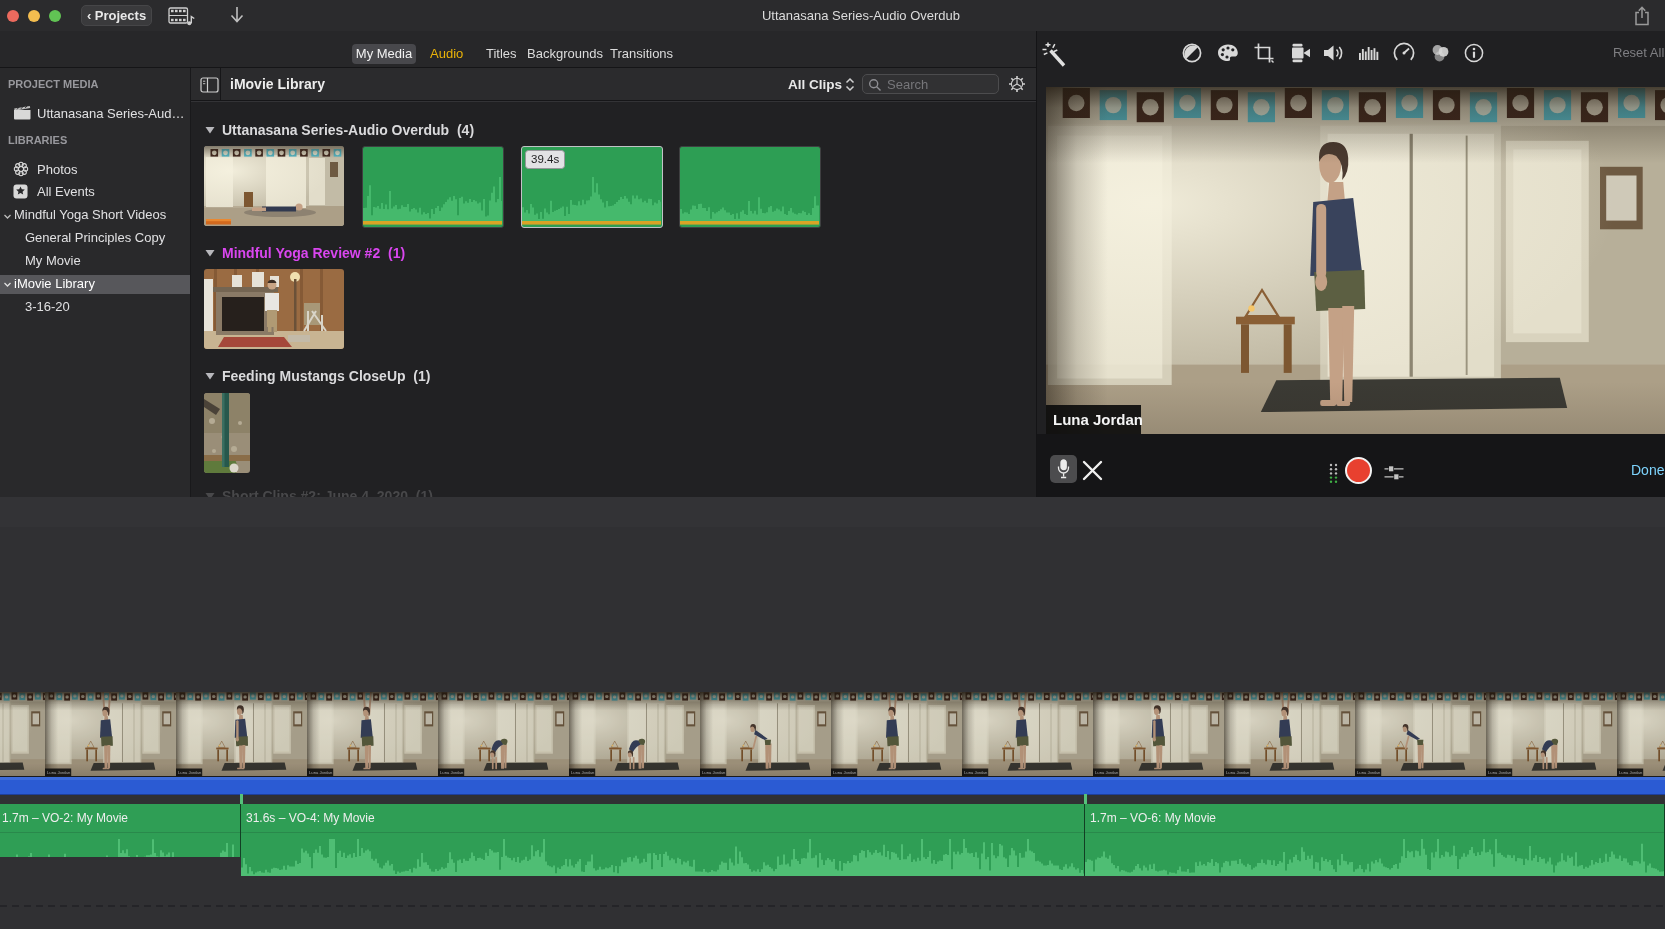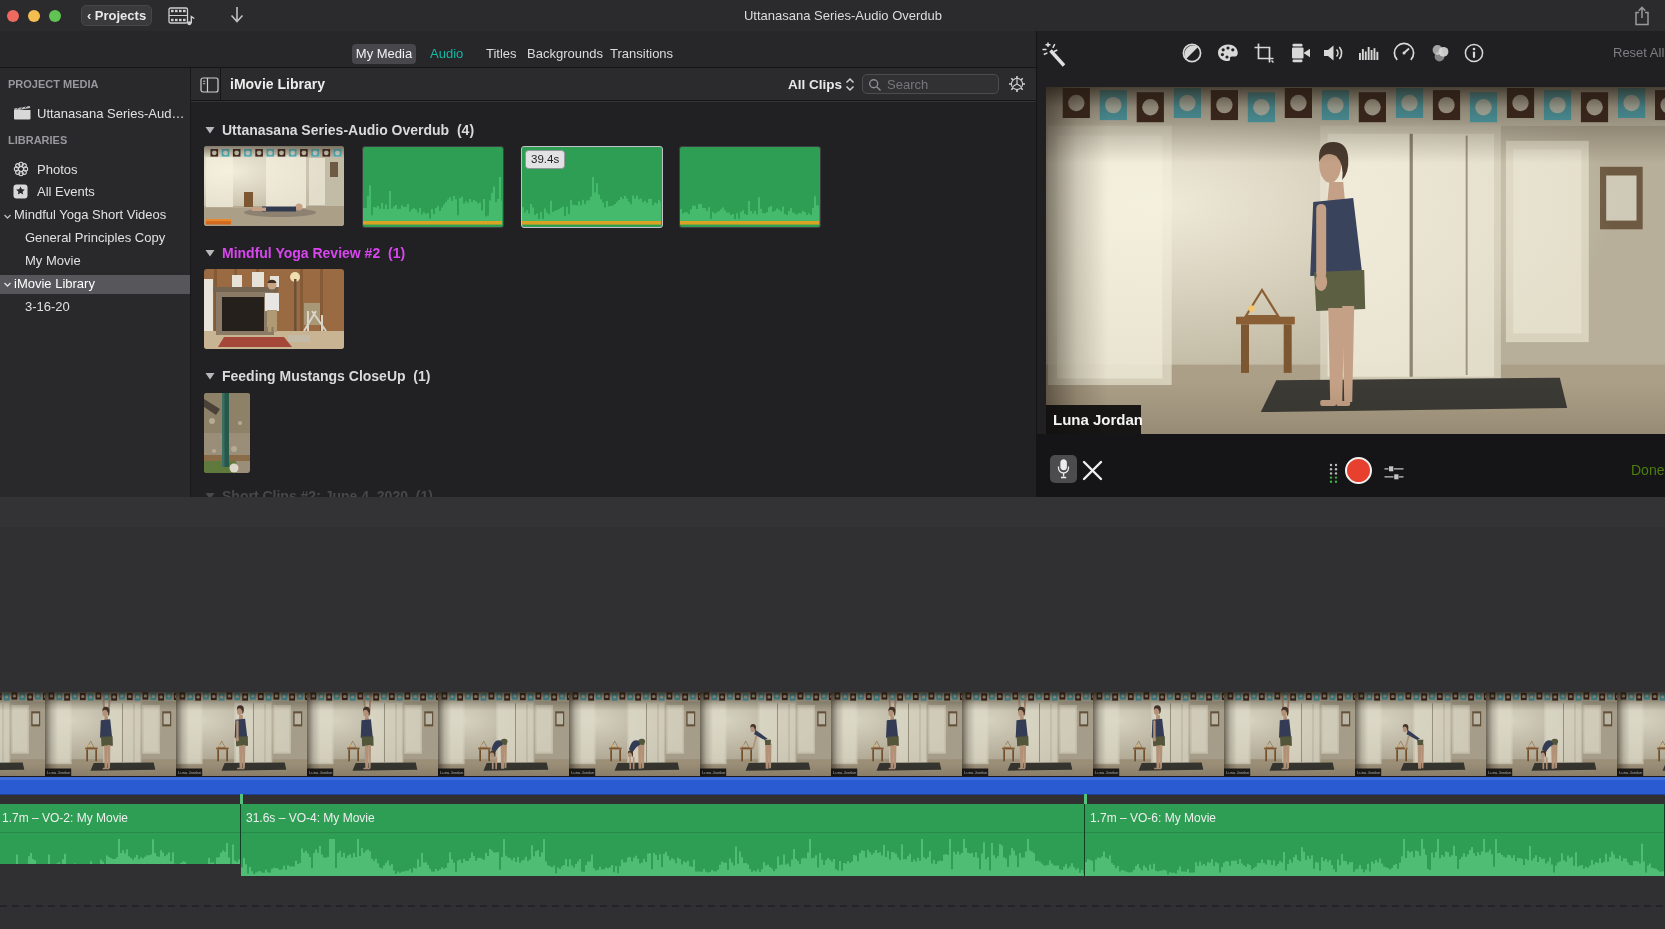--- a/index.html
+++ b/index.html
@@ -24,30 +24,30 @@
           <rect x="11" y="11.8" width="2.6" height="2.4"></rect>
           <rect x="15" y="11.8" width="2.6" height="2.4"></rect>
         </g>
     <path d="M1 8.5h18.5" stroke="#cfcfcf" stroke-width="1"></path>
     <circle cx="21.3" cy="16.3" r="2" fill="#cfcfcf"></circle>
     <path d="M23.3 16.3V9.6l3 1.9" stroke="#cfcfcf" stroke-width="1.4" fill="none"></path>
   </svg>
   <svg class="abs" style="left:229px;top:6px;" width="16" height="19" viewBox="0 0 16 19" stroke="#bfbfbf" stroke-width="1.6" fill="none">
     <path d="M8 1v14M2.5 9.5L8 15.5l5.5-6"></path>
   </svg>
-  <div class="abs" style="left:643px;top:8px;width:400px;text-align:center;color:#dcdcdc;font-size:13px;">Uttanasana Series-Audio Overdub</div>
+  <div class="abs" style="left:661px;top:8px;width:400px;text-align:center;color:#dcdcdc;font-size:13px;">Uttanasana Series-Audio Overdub</div>
   <svg class="abs" style="left:1634px;top:6px;" width="16" height="20" viewBox="0 0 16 20" stroke="#9a9a9a" stroke-width="1.5" fill="none">
     <path d="M5 6.5H2v12h12v-12h-3"></path>
     <path d="M8 12V1.5M4.8 4.7L8 1.3l3.2 3.4"></path>
   </svg>
 </div>
 
 <div class="abs" style="left:0;top:31px;width:1036px;height:37px;background:#272729;border-bottom:1px solid #151517;">
   <div class="abs" style="left:352px;top:13px;width:64px;height:20px;background:#48484c;border-radius:4px;color:#f2f2f2;font-size:13px;text-align:center;line-height:19px;">My Media</div>
-  <div class="abs" style="left:430px;top:15px;color:#14b8a6;font-size:13px;">Audio</div>
+  <div class="abs" style="left:430px;top:15px;color:#eab308;font-size:13px;">Audio</div>
   <div class="abs" style="left:486px;top:15px;color:#dcdcdc;font-size:13px;">Titles</div>
   <div class="abs" style="left:527px;top:15px;color:#dcdcdc;font-size:13px;">Backgrounds</div>
   <div class="abs" style="left:610px;top:15px;color:#dcdcdc;font-size:13px;">Transitions</div>
 </div>
 
 <div class="abs" style="left:0;top:68px;width:190px;height:429px;background:#29292b;">
   <div class="abs" style="left:8px;top:10px;color:#98989d;font-size:11px;font-weight:bold;white-space:nowrap;">PROJECT MEDIA</div>
   <svg class="abs" style="left:13px;top:37px;" width="19" height="15" viewBox="0 0 19 15">
         <g fill="#d8d8d8">
           <path d="M1 5h16.5v8.5a1 1 0 0 1-1 1H2a1 1 0 0 1-1-1z"></path>
@@ -445,21 +445,21 @@
           <circle cx="3" cy="18.8" r="1.2"></circle>
           <circle cx="8" cy="18.8" r="1.2"></circle>
         </g>
       </svg>
   <div class="abs" style="left:308px;top:23px;width:27px;height:27px;border-radius:50%;background:#e8402f;border:2.5px solid #f2f2f2;"></div>
   <svg class="abs" style="left:347px;top:31px;" width="20" height="16" viewBox="0 0 20 16" stroke="#c4c4c4" stroke-width="1.2" fill="none">
         <path d="M0.5 3.8h4M10 3.8h9.5M0.5 11.8h9M15 11.8h4.5"></path>
         <rect x="5" y="1.3" width="4.3" height="5" fill="#c4c4c4" stroke="none"></rect>
         <rect x="10.2" y="9.3" width="4.3" height="5" fill="#c4c4c4" stroke="none"></rect>
       </svg>
-  <div class="abs" style="left:594px;top:28px;color:#4d7c0f;font-size:14px;">Done</div>
+  <div class="abs" style="left:594px;top:28px;color:#7dd3fc;font-size:14px;">Done</div>
 </div>
 
 <div class="abs" style="left:0;top:527px;width:1665px;height:402px;background:#303033;"></div>
 <div class="abs" style="left:0;top:692px;width:1665px;height:84px;overflow:hidden;background:#222;filter:brightness(0.90) saturate(1.05);">
       <div class="abs" style="left:-86px;top:0;width:131px;height:84px;overflow:hidden;"><svg width="131" height="84" viewBox="0 0 131 84">
 <defs>
 <radialGradient id="g200w" cx="0.17" cy="0.42" r="0.75">
 <stop offset="0" stop-color="#f6f2e0" stop-opacity="0.9"></stop>
               <stop offset="1" stop-color="#f6f2e0" stop-opacity="0"></stop>
 </radialGradient>
@@ -1727,21 +1727,21 @@
           <rect x="0" y="0" width="131" height="84" fill="url(#g213v)"></rect>
 <rect x="0" y="76.5" width="26.2" height="7.5" fill="#0d0d0d" opacity="0.88"></rect>
           <text x="2" y="82" font-size="4.2" fill="#b8b8b8" font-family="Liberation Sans, sans-serif">Luna Jordan</text>
         </svg></div>
     </div>
 <div class="abs" style="left:0;top:776px;width:1665px;height:1px;background:#1b1b1d;"></div>
 <div class="abs" style="left:0;top:777px;width:1665px;height:18px;background:#2b5bd3;border-bottom:1px solid #1e3f9a;">
   <div class="abs" style="left:0;top:0;width:1665px;height:2.5px;background:#3e6cda;"></div>
 </div>
 <div class="abs" style="left:0;top:804px;width:1665px;height:72px;">
-      <div class="abs" style="left:0px;top:0;width:241px;height:60px;background:#2f9e55;overflow:hidden;border-right:1.5px solid #123f24;">
+      <div class="abs" style="left:0px;top:0;width:241px;height:53px;background:#2f9e55;overflow:hidden;border-right:1.5px solid #123f24;">
 <div class="abs" style="left:0;top:28px;width:241px;height:1px;background:#29894b;"></div>
 <svg class="abs" style="left:0;top:0;" width="241" height="72" viewBox="0 0 241 72">
           <path d="M0 72.0v-7.8h2v7.8zM2 72.0v-5.6h2v5.6zM4 72.0v-4.6h2v4.6zM6 72.0v-4.3h2v4.3zM8 72.0v-3.2h2v3.2zM10 72.0v-3.7h2v3.7zM12 72.0v-3.5h2v3.5zM14 72.0v-8.3h2v8.3zM16 72.0v-21.5h2v21.5zM18 72.0v-9.5h2v9.5zM20 72.0v-3.2h2v3.2zM22 72.0v-6.9h2v6.9zM24 72.0v-11.7h2v11.7zM26 72.0v-10.9h2v10.9zM28 72.0v-19.8h2v19.8zM30 72.0v-22.9h2v22.9zM32 72.0v-16.9h2v16.9zM34 72.0v-15.8h2v15.8zM36 72.0v-11.1h2v11.1zM38 72.0v-10.4h2v10.4zM40 72.0v-11.0h2v11.0zM42 72.0v-3.7h2v3.7zM44 72.0v-6.2h2v6.2zM46 72.0v-11.9h2v11.9zM48 72.0v-21.6h2v21.6zM50 72.0v-9.6h2v9.6zM52 72.0v-9.1h2v9.1zM54 72.0v-10.0h2v10.0zM56 72.0v-12.5h2v12.5zM58 72.0v-13.7h2v13.7zM60 72.0v-10.4h2v10.4zM62 72.0v-16.7h2v16.7zM64 72.0v-22.2h2v22.2zM66 72.0v-9.9h2v9.9zM68 72.0v-9.9h2v9.9zM70 72.0v-10.8h2v10.8zM72 72.0v-10.3h2v10.3zM74 72.0v-12.5h2v12.5zM76 72.0v-8.4h2v8.4zM78 72.0v-8.9h2v8.9zM80 72.0v-10.8h2v10.8zM82 72.0v-6.8h2v6.8zM84 72.0v-10.7h2v10.7zM86 72.0v-8.0h2v8.0zM88 72.0v-7.9h2v7.9zM90 72.0v-14.7h2v14.7zM92 72.0v-8.4h2v8.4zM94 72.0v-9.6h2v9.6zM96 72.0v-9.9h2v9.9zM98 72.0v-3.7h2v3.7zM100 72.0v-16.4h2v16.4zM102 72.0v-14.2h2v14.2zM104 72.0v-9.9h2v9.9zM106 72.0v-20.6h2v20.6zM108 72.0v-19.0h2v19.0zM110 72.0v-18.0h2v18.0zM112 72.0v-17.1h2v17.1zM114 72.0v-17.0h2v17.0zM116 72.0v-18.7h2v18.7zM118 72.0v-37.0h2v37.0zM120 72.0v-22.9h2v22.9zM122 72.0v-25.8h2v25.8zM124 72.0v-22.7h2v22.7zM126 72.0v-26.8h2v26.8zM128 72.0v-19.8h2v19.8zM130 72.0v-18.0h2v18.0zM132 72.0v-16.2h2v16.2zM134 72.0v-18.6h2v18.6zM136 72.0v-20.9h2v20.9zM138 72.0v-16.7h2v16.7zM140 72.0v-18.8h2v18.8zM142 72.0v-17.6h2v17.6zM144 72.0v-19.2h2v19.2zM146 72.0v-20.7h2v20.7zM148 72.0v-20.8h2v20.8zM150 72.0v-21.6h2v21.6zM152 72.0v-36.8h2v36.8zM154 72.0v-22.9h2v22.9zM156 72.0v-19.7h2v19.7zM158 72.0v-19.3h2v19.3zM160 72.0v-25.8h2v25.8zM162 72.0v-23.6h2v23.6zM164 72.0v-19.8h2v19.8zM166 72.0v-21.6h2v21.6zM168 72.0v-23.4h2v23.4zM170 72.0v-14.7h2v14.7zM172 72.0v-23.7h2v23.7zM174 72.0v-12.2h2v12.2zM176 72.0v-4.5h2v4.5zM178 72.0v-8.2h2v8.2zM180 72.0v-13.0h2v13.0zM182 72.0v-14.4h2v14.4zM184 72.0v-14.3h2v14.3zM186 72.0v-9.1h2v9.1zM188 72.0v-10.2h2v10.2zM190 72.0v-10.7h2v10.7zM192 72.0v-6.8h2v6.8zM194 72.0v-6.4h2v6.4zM196 72.0v-9.3h2v9.3zM198 72.0v-3.2h2v3.2zM200 72.0v-8.1h2v8.1zM202 72.0v-7.0h2v7.0zM204 72.0v-10.9h2v10.9zM206 72.0v-9.4h2v9.4zM208 72.0v-17.9h2v17.9zM210 72.0v-13.3h2v13.3zM212 72.0v-13.7h2v13.7zM214 72.0v-5.1h2v5.1zM216 72.0v-18.4h2v18.4zM218 72.0v-19.1h2v19.1zM220 72.0v-23.2h2v23.2zM222 72.0v-25.4h2v25.4zM224 72.0v-24.2h2v24.2zM226 72.0v-33.0h2v33.0zM228 72.0v-18.5h2v18.5zM230 72.0v-6.9h2v6.9zM232 72.0v-31.6h2v31.6zM234 72.0v-15.5h2v15.5zM236 72.0v-14.1h2v14.1zM238 72.0v-16.5h2v16.5zM240 72.0v-23.5h2v23.5z" fill="#4fbe74"></path>
         </svg>
 <div class="abs" style="left:2px;top:7px;color:#eeeeee;font-size:12px;white-space:nowrap;">1.7m – VO-2: My Movie</div>
 </div>
       <div class="abs" style="left:241px;top:0;width:844px;height:72px;background:#2f9e55;overflow:hidden;border-right:1.5px solid #123f24;">
 <div class="abs" style="left:0;top:28px;width:844px;height:1px;background:#29894b;"></div>
 <svg class="abs" style="left:0;top:0;" width="844" height="72" viewBox="0 0 844 72">
           <path d="M0 72.0v-8.6h2v8.6zM2 72.0v-18.1h2v18.1zM4 72.0v-11.7h2v11.7zM6 72.0v-2.4h2v2.4zM8 72.0v-9.1h2v9.1zM10 72.0v-4.8h2v4.8zM12 72.0v-1.7h2v1.7zM14 72.0v-3.4h2v3.4zM16 72.0v-4.5h2v4.5zM18 72.0v-5.0h2v5.0zM20 72.0v-3.6h2v3.6zM22 72.0v-3.3h2v3.3zM24 72.0v-6.2h2v6.2zM26 72.0v-3.7h2v3.7zM28 72.0v-3.2h2v3.2zM30 72.0v-7.2h2v7.2zM32 72.0v-8.2h2v8.2zM34 72.0v-7.9h2v7.9zM36 72.0v-7.6h2v7.6zM38 72.0v-5.9h2v5.9zM40 72.0v-6.4h2v6.4zM42 72.0v-10.2h2v10.2zM44 72.0v-6.3h2v6.3zM46 72.0v-10.7h2v10.7zM48 72.0v-9.4h2v9.4zM50 72.0v-9.5h2v9.5zM52 72.0v-9.6h2v9.6zM54 72.0v-15.3h2v15.3zM56 72.0v-12.1h2v12.1zM58 72.0v-13.1h2v13.1zM60 72.0v-27.5h2v27.5zM62 72.0v-23.4h2v23.4zM64 72.0v-25.2h2v25.2zM66 72.0v-22.5h2v22.5zM68 72.0v-18.9h2v18.9zM70 72.0v-7.7h2v7.7zM72 72.0v-23.1h2v23.1zM74 72.0v-26.5h2v26.5zM76 72.0v-23.3h2v23.3zM78 72.0v-30.0h2v30.0zM80 72.0v-21.4h2v21.4zM82 72.0v-18.4h2v18.4zM84 72.0v-18.3h2v18.3zM86 72.0v-19.1h2v19.1zM88 72.0v-37.0h2v37.0zM90 72.0v-37.0h2v37.0zM92 72.0v-37.0h2v37.0zM94 72.0v-8.1h2v8.1zM96 72.0v-23.1h2v23.1zM98 72.0v-25.3h2v25.3zM100 72.0v-19.0h2v19.0zM102 72.0v-23.2h2v23.2zM104 72.0v-17.9h2v17.9zM106 72.0v-20.4h2v20.4zM108 72.0v-21.8h2v21.8zM110 72.0v-18.2h2v18.2zM112 72.0v-23.1h2v23.1zM114 72.0v-19.0h2v19.0zM116 72.0v-37.0h2v37.0zM118 72.0v-19.9h2v19.9zM120 72.0v-27.9h2v27.9zM122 72.0v-23.3h2v23.3zM124 72.0v-25.4h2v25.4zM126 72.0v-26.6h2v26.6zM128 72.0v-24.8h2v24.8zM130 72.0v-17.2h2v17.2zM132 72.0v-15.3h2v15.3zM134 72.0v-17.3h2v17.3zM136 72.0v-12.8h2v12.8zM138 72.0v-8.4h2v8.4zM140 72.0v-7.4h2v7.4zM142 72.0v-10.5h2v10.5zM144 72.0v-13.3h2v13.3zM146 72.0v-15.5h2v15.5zM148 72.0v-10.4h2v10.4zM150 72.0v-12.1h2v12.1zM152 72.0v-5.4h2v5.4zM154 72.0v-1.9h2v1.9zM156 72.0v-4.5h2v4.5zM158 72.0v-3.3h2v3.3zM160 72.0v-4.2h2v4.2zM162 72.0v-4.6h2v4.6zM164 72.0v-5.3h2v5.3zM166 72.0v-4.9h2v4.9zM168 72.0v-7.1h2v7.1zM170 72.0v-3.4h2v3.4zM172 72.0v-8.2h2v8.2zM174 72.0v-7.4h2v7.4zM176 72.0v-16.7h2v16.7zM178 72.0v-9.2h2v9.2zM180 72.0v-22.9h2v22.9zM182 72.0v-13.5h2v13.5zM184 72.0v-13.7h2v13.7zM186 72.0v-11.1h2v11.1zM188 72.0v-7.2h2v7.2zM190 72.0v-4.6h2v4.6zM192 72.0v-4.3h2v4.3zM194 72.0v-7.1h2v7.1zM196 72.0v-4.9h2v4.9zM198 72.0v-6.6h2v6.6zM200 72.0v-8.8h2v8.8zM202 72.0v-7.3h2v7.3zM204 72.0v-8.2h2v8.2zM206 72.0v-12.9h2v12.9zM208 72.0v-23.7h2v23.7zM210 72.0v-16.8h2v16.8zM212 72.0v-13.2h2v13.2zM214 72.0v-4.1h2v4.1zM216 72.0v-15.6h2v15.6zM218 72.0v-16.5h2v16.5zM220 72.0v-12.9h2v12.9zM222 72.0v-17.3h2v17.3zM224 72.0v-15.2h2v15.2zM226 72.0v-15.0h2v15.0zM228 72.0v-17.8h2v17.8zM230 72.0v-23.5h2v23.5zM232 72.0v-20.0h2v20.0zM234 72.0v-15.2h2v15.2zM236 72.0v-17.9h2v17.9zM238 72.0v-18.3h2v18.3zM240 72.0v-17.2h2v17.2zM242 72.0v-16.0h2v16.0zM244 72.0v-23.3h2v23.3zM246 72.0v-20.0h2v20.0zM248 72.0v-26.9h2v26.9zM250 72.0v-25.4h2v25.4zM252 72.0v-23.5h2v23.5zM254 72.0v-23.5h2v23.5zM256 72.0v-24.1h2v24.1zM258 72.0v-6.2h2v6.2zM260 72.0v-18.9h2v18.9zM262 72.0v-37.0h2v37.0zM264 72.0v-20.2h2v20.2zM266 72.0v-18.6h2v18.6zM268 72.0v-18.1h2v18.1zM270 72.0v-15.7h2v15.7zM272 72.0v-18.2h2v18.2zM274 72.0v-14.0h2v14.0zM276 72.0v-18.9h2v18.9zM278 72.0v-13.2h2v13.2zM280 72.0v-15.5h2v15.5zM282 72.0v-16.2h2v16.2zM284 72.0v-19.3h2v19.3zM286 72.0v-14.9h2v14.9zM288 72.0v-16.5h2v16.5zM290 72.0v-30.7h2v30.7zM292 72.0v-19.8h2v19.8zM294 72.0v-24.7h2v24.7zM296 72.0v-26.0h2v26.0zM298 72.0v-19.2h2v19.2zM300 72.0v-23.5h2v23.5zM302 72.0v-37.0h2v37.0zM304 72.0v-14.5h2v14.5zM306 72.0v-10.8h2v10.8zM308 72.0v-9.7h2v9.7zM310 72.0v-8.7h2v8.7zM312 72.0v-10.5h2v10.5zM314 72.0v-2.8h2v2.8zM316 72.0v-8.5h2v8.5zM318 72.0v-7.0h2v7.0zM320 72.0v-9.7h2v9.7zM322 72.0v-11.0h2v11.0zM324 72.0v-16.9h2v16.9zM326 72.0v-9.5h2v9.5zM328 72.0v-16.7h2v16.7zM330 72.0v-10.4h2v10.4zM332 72.0v-8.4h2v8.4zM334 72.0v-12.0h2v12.0zM336 72.0v-14.5h2v14.5zM338 72.0v-17.1h2v17.1zM340 72.0v-4.6h2v4.6zM342 72.0v-4.1h2v4.1zM344 72.0v-10.9h2v10.9zM346 72.0v-14.6h2v14.6zM348 72.0v-14.6h2v14.6zM350 72.0v-21.6h2v21.6zM352 72.0v-7.7h2v7.7zM354 72.0v-5.4h2v5.4zM356 72.0v-6.2h2v6.2zM358 72.0v-9.2h2v9.2zM360 72.0v-6.5h2v6.5zM362 72.0v-6.7h2v6.7zM364 72.0v-8.4h2v8.4zM366 72.0v-7.8h2v7.8zM368 72.0v-8.7h2v8.7zM370 72.0v-10.9h2v10.9zM372 72.0v-3.7h2v3.7zM374 72.0v-9.9h2v9.9zM376 72.0v-2.7h2v2.7zM378 72.0v-9.8h2v9.8zM380 72.0v-16.6h2v16.6zM382 72.0v-13.6h2v13.6zM384 72.0v-13.7h2v13.7zM386 72.0v-18.5h2v18.5zM388 72.0v-19.1h2v19.1zM390 72.0v-14.5h2v14.5zM392 72.0v-18.3h2v18.3zM394 72.0v-20.2h2v20.2zM396 72.0v-17.2h2v17.2zM398 72.0v-12.4h2v12.4zM400 72.0v-13.5h2v13.5zM402 72.0v-17.2h2v17.2zM404 72.0v-14.1h2v14.1zM406 72.0v-22.5h2v22.5zM408 72.0v-22.7h2v22.7zM410 72.0v-6.8h2v6.8zM412 72.0v-23.0h2v23.0zM414 72.0v-21.1h2v21.1zM416 72.0v-16.1h2v16.1zM418 72.0v-22.0h2v22.0zM420 72.0v-8.9h2v8.9zM422 72.0v-22.0h2v22.0zM424 72.0v-24.2h2v24.2zM426 72.0v-20.3h2v20.3zM428 72.0v-15.8h2v15.8zM430 72.0v-17.8h2v17.8zM432 72.0v-16.4h2v16.4zM434 72.0v-12.8h2v12.8zM436 72.0v-18.3h2v18.3zM438 72.0v-17.0h2v17.0zM440 72.0v-11.4h2v11.4zM442 72.0v-14.5h2v14.5zM444 72.0v-13.6h2v13.6zM446 72.0v-15.2h2v15.2zM448 72.0v-9.7h2v9.7zM450 72.0v-9.2h2v9.2zM452 72.0v-16.2h2v16.2zM454 72.0v-4.5h2v4.5zM456 72.0v-4.4h2v4.4zM458 72.0v-4.4h2v4.4zM460 72.0v-4.2h2v4.2zM462 72.0v-6.9h2v6.9zM464 72.0v-4.3h2v4.3zM466 72.0v-3.4h2v3.4zM468 72.0v-4.1h2v4.1zM470 72.0v-6.0h2v6.0zM472 72.0v-4.8h2v4.8zM474 72.0v-4.5h2v4.5zM476 72.0v-6.3h2v6.3zM478 72.0v-11.3h2v11.3zM480 72.0v-14.6h2v14.6zM482 72.0v-13.2h2v13.2zM484 72.0v-13.3h2v13.3zM486 72.0v-6.0h2v6.0zM488 72.0v-17.6h2v17.6zM490 72.0v-13.6h2v13.6zM492 72.0v-10.6h2v10.6zM494 72.0v-29.5h2v29.5zM496 72.0v-12.2h2v12.2zM498 72.0v-24.5h2v24.5zM500 72.0v-18.7h2v18.7zM502 72.0v-12.8h2v12.8zM504 72.0v-13.0h2v13.0zM506 72.0v-11.6h2v11.6zM508 72.0v-6.9h2v6.9zM510 72.0v-4.2h2v4.2zM512 72.0v-5.6h2v5.6zM514 72.0v-4.5h2v4.5zM516 72.0v-6.7h2v6.7zM518 72.0v-4.1h2v4.1zM520 72.0v-6.8h2v6.8zM522 72.0v-13.7h2v13.7zM524 72.0v-10.5h2v10.5zM526 72.0v-11.3h2v11.3zM528 72.0v-9.1h2v9.1zM530 72.0v-7.4h2v7.4zM532 72.0v-4.8h2v4.8zM534 72.0v-6.9h2v6.9zM536 72.0v-19.6h2v19.6zM538 72.0v-10.9h2v10.9zM540 72.0v-11.6h2v11.6zM542 72.0v-21.6h2v21.6zM544 72.0v-11.4h2v11.4zM546 72.0v-12.4h2v12.4zM548 72.0v-9.5h2v9.5zM550 72.0v-16.4h2v16.4zM552 72.0v-26.9h2v26.9zM554 72.0v-16.9h2v16.9zM556 72.0v-14.9h2v14.9zM558 72.0v-12.1h2v12.1zM560 72.0v-17.5h2v17.5zM562 72.0v-18.0h2v18.0zM564 72.0v-17.4h2v17.4zM566 72.0v-23.4h2v23.4zM568 72.0v-37.0h2v37.0zM570 72.0v-17.8h2v17.8zM572 72.0v-18.3h2v18.3zM574 72.0v-20.7h2v20.7zM576 72.0v-8.5h2v8.5zM578 72.0v-22.9h2v22.9zM580 72.0v-16.2h2v16.2zM582 72.0v-11.0h2v11.0zM584 72.0v-15.7h2v15.7zM586 72.0v-18.0h2v18.0zM588 72.0v-16.3h2v16.3zM590 72.0v-14.2h2v14.2zM592 72.0v-17.1h2v17.1zM594 72.0v-6.7h2v6.7zM596 72.0v-5.4h2v5.4zM598 72.0v-14.9h2v14.9zM600 72.0v-5.2h2v5.2zM602 72.0v-13.1h2v13.1zM604 72.0v-12.4h2v12.4zM606 72.0v-14.9h2v14.9zM608 72.0v-12.9h2v12.9zM610 72.0v-14.5h2v14.5zM612 72.0v-21.0h2v21.0zM614 72.0v-20.6h2v20.6zM616 72.0v-14.8h2v14.8zM618 72.0v-23.1h2v23.1zM620 72.0v-25.7h2v25.7zM622 72.0v-25.0h2v25.0zM624 72.0v-18.5h2v18.5zM626 72.0v-26.1h2v26.1zM628 72.0v-23.8h2v23.8zM630 72.0v-21.3h2v21.3zM632 72.0v-23.2h2v23.2zM634 72.0v-26.0h2v26.0zM636 72.0v-23.1h2v23.1zM638 72.0v-23.8h2v23.8zM640 72.0v-20.5h2v20.5zM642 72.0v-31.3h2v31.3zM644 72.0v-18.9h2v18.9zM646 72.0v-25.0h2v25.0zM648 72.0v-16.6h2v16.6zM650 72.0v-23.9h2v23.9zM652 72.0v-23.6h2v23.6zM654 72.0v-22.2h2v22.2zM656 72.0v-18.4h2v18.4zM658 72.0v-15.9h2v15.9zM660 72.0v-31.7h2v31.7zM662 72.0v-16.7h2v16.7zM664 72.0v-16.8h2v16.8zM666 72.0v-19.7h2v19.7zM668 72.0v-22.2h2v22.2zM670 72.0v-14.1h2v14.1zM672 72.0v-16.5h2v16.5zM674 72.0v-14.6h2v14.6zM676 72.0v-18.2h2v18.2zM678 72.0v-15.2h2v15.2zM680 72.0v-37.0h2v37.0zM682 72.0v-18.7h2v18.7zM684 72.0v-17.0h2v17.0zM686 72.0v-19.0h2v19.0zM688 72.0v-24.9h2v24.9zM690 72.0v-12.4h2v12.4zM692 72.0v-16.0h2v16.0zM694 72.0v-12.0h2v12.0zM696 72.0v-14.6h2v14.6zM698 72.0v-15.6h2v15.6zM700 72.0v-15.0h2v15.0zM702 72.0v-21.2h2v21.2zM704 72.0v-22.1h2v22.1zM706 72.0v-21.0h2v21.0zM708 72.0v-37.0h2v37.0zM710 72.0v-6.7h2v6.7zM712 72.0v-24.3h2v24.3zM714 72.0v-21.7h2v21.7zM716 72.0v-24.6h2v24.6zM718 72.0v-21.5h2v21.5zM720 72.0v-23.1h2v23.1zM722 72.0v-37.0h2v37.0zM724 72.0v-28.0h2v28.0zM726 72.0v-23.3h2v23.3zM728 72.0v-22.5h2v22.5zM730 72.0v-22.9h2v22.9zM732 72.0v-19.0h2v19.0zM734 72.0v-23.7h2v23.7zM736 72.0v-18.2h2v18.2zM738 72.0v-6.7h2v6.7zM740 72.0v-22.5h2v22.5zM742 72.0v-33.8h2v33.8zM744 72.0v-16.7h2v16.7zM746 72.0v-19.1h2v19.1zM748 72.0v-5.5h2v5.5zM750 72.0v-33.0h2v33.0zM752 72.0v-20.7h2v20.7zM754 72.0v-17.8h2v17.8zM756 72.0v-19.8h2v19.8zM758 72.0v-32.0h2v32.0zM760 72.0v-30.5h2v30.5zM762 72.0v-18.8h2v18.8zM764 72.0v-17.5h2v17.5zM766 72.0v-9.0h2v9.0zM768 72.0v-20.8h2v20.8zM770 72.0v-28.1h2v28.1zM772 72.0v-25.6h2v25.6zM774 72.0v-20.4h2v20.4zM776 72.0v-9.0h2v9.0zM778 72.0v-23.0h2v23.0zM780 72.0v-18.2h2v18.2zM782 72.0v-18.4h2v18.4zM784 72.0v-24.4h2v24.4zM786 72.0v-37.0h2v37.0zM788 72.0v-25.4h2v25.4zM790 72.0v-24.6h2v24.6zM792 72.0v-22.9h2v22.9zM794 72.0v-14.7h2v14.7zM796 72.0v-15.2h2v15.2zM798 72.0v-14.3h2v14.3zM800 72.0v-12.6h2v12.6zM802 72.0v-10.6h2v10.6zM804 72.0v-10.6h2v10.6zM806 72.0v-10.9h2v10.9zM808 72.0v-15.6h2v15.6zM810 72.0v-12.5h2v12.5zM812 72.0v-10.6h2v10.6zM814 72.0v-10.6h2v10.6zM816 72.0v-10.4h2v10.4zM818 72.0v-6.8h2v6.8zM820 72.0v-6.0h2v6.0zM822 72.0v-9.2h2v9.2zM824 72.0v-11.7h2v11.7zM826 72.0v-7.4h2v7.4zM828 72.0v-9.6h2v9.6zM830 72.0v-12.8h2v12.8zM832 72.0v-8.7h2v8.7zM834 72.0v-6.5h2v6.5zM836 72.0v-7.7h2v7.7zM838 72.0v-3.2h2v3.2zM840 72.0v-6.1h2v6.1zM842 72.0v-2.6h2v2.6z" fill="#4fbe74"></path>

